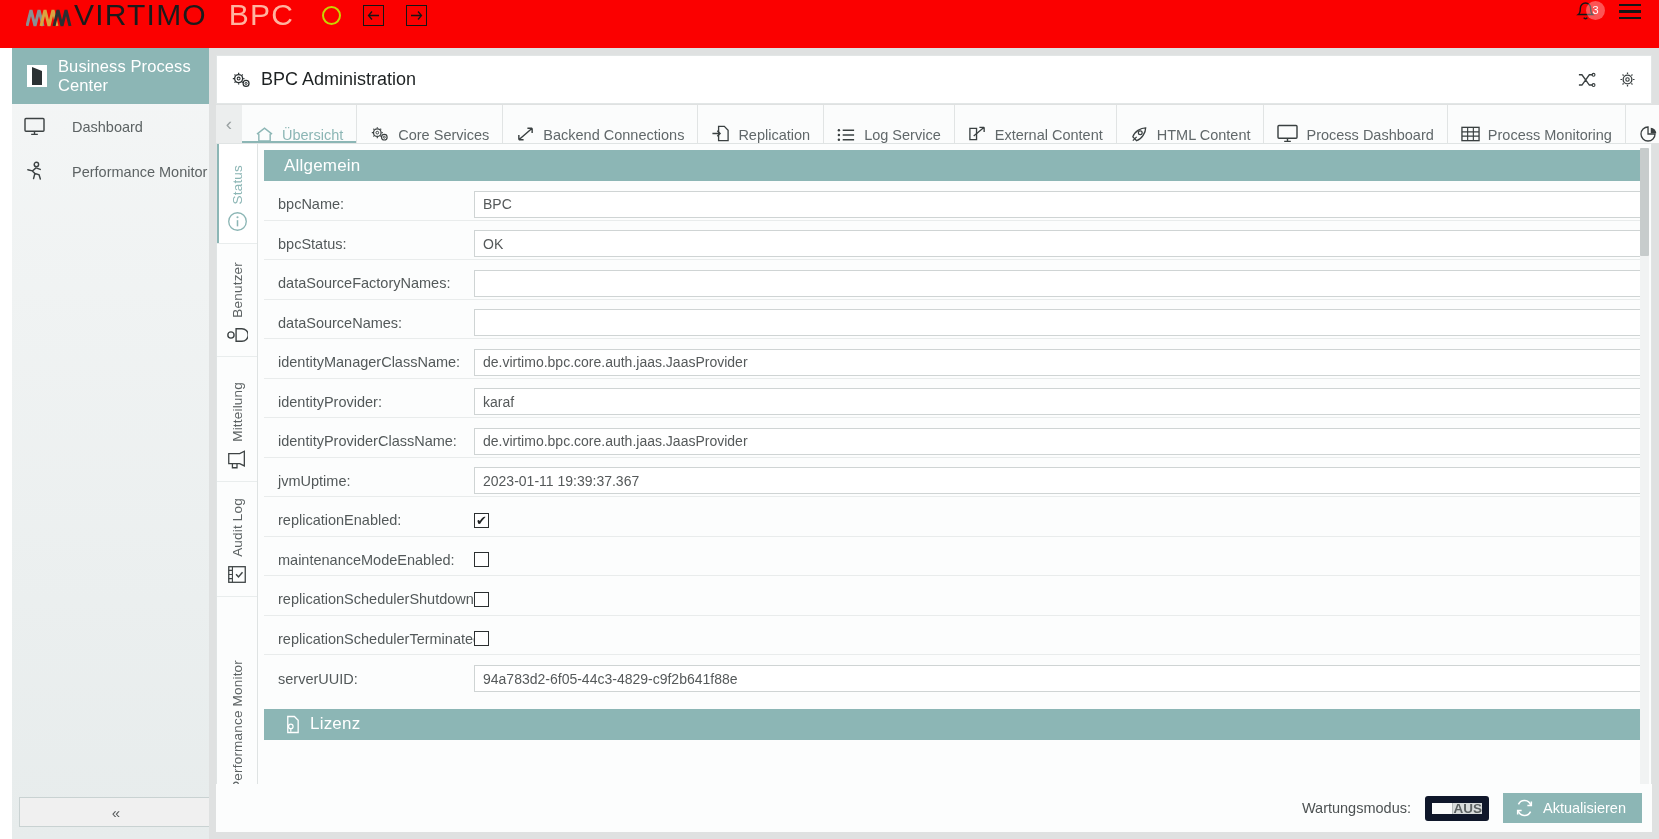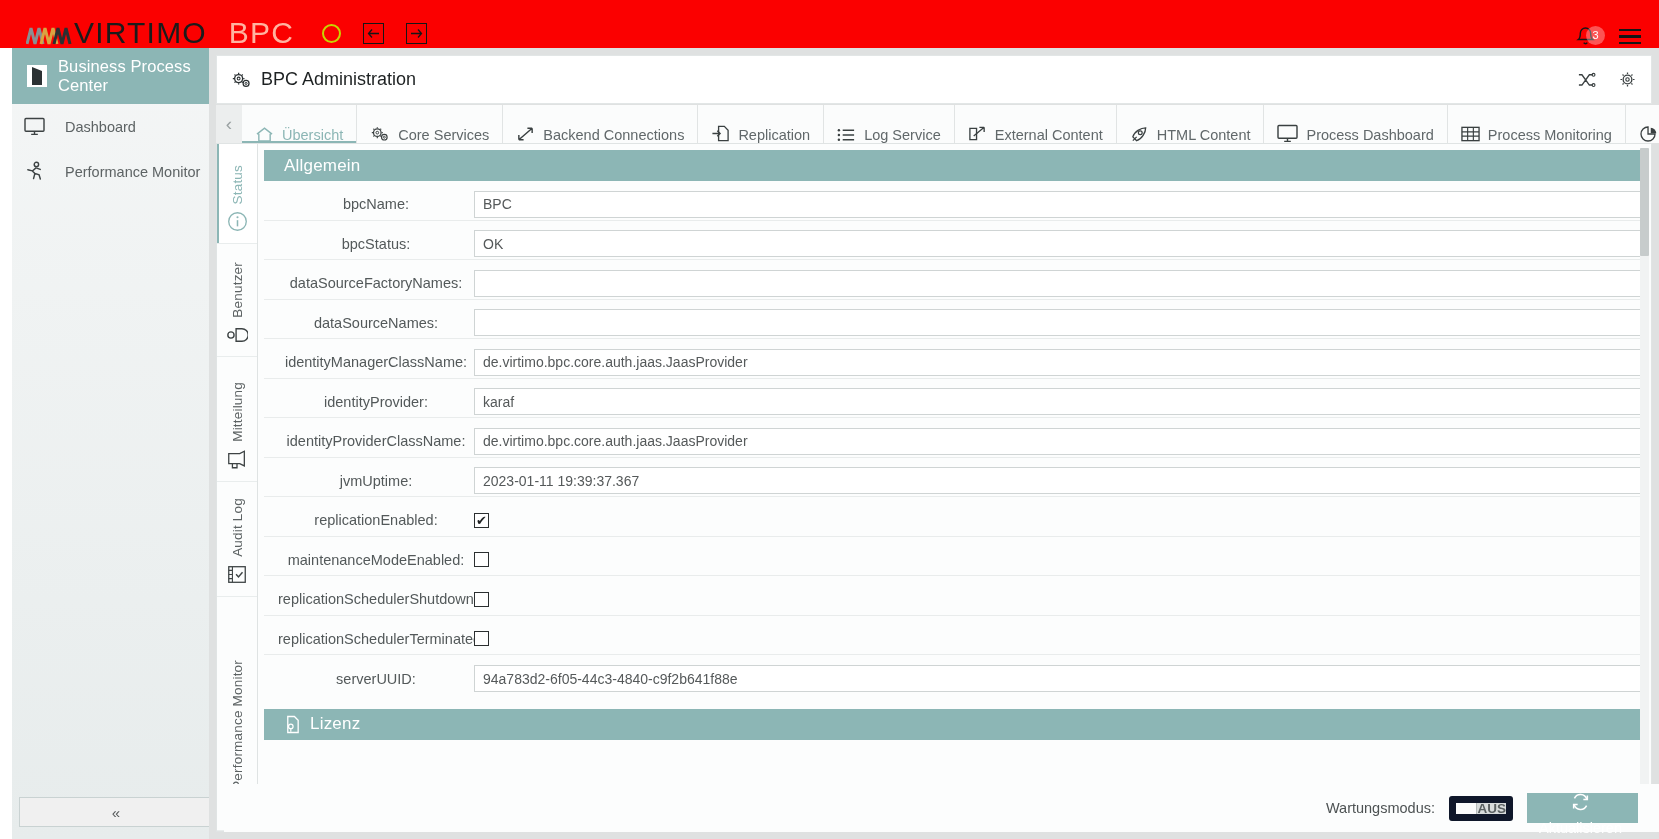--- a/index.html
+++ b/index.html
@@ -8,21 +8,21 @@
     overflow: hidden;
     font-family: "Liberation Sans", sans-serif;
     background: #ffffff;
   }
   body { position: relative; }
 
   
   #topbar {
     position: absolute; left: 0; top: 0; width: 1659px; height: 48px;
     background: #fb0000;
-    display: flex; align-items: flex-end;
+    display: flex; align-items: flex-start;
   }
   #topbar-left { display: flex; align-items: center; padding-left: 26px; gap: 0; }
   .brand-mark { display: flex; align-items: flex-end; height: 26px; margin-right: 2px; }
   .brand-mark svg { display: block; }
   .brand-virtimo {
     font-size: 30px; letter-spacing: 1.2px; color: #1b1b1b;
     font-weight: 400; line-height: 1;
   }
   .brand-bpc {
     font-size: 30px; letter-spacing: 1.2px; color: #ffb3a0;
@@ -55,21 +55,21 @@
     position: absolute; left: 12px; top: 48px; width: 209px; height: 791px;
     background: linear-gradient(180deg,#f4f6f6 0%,#e7ecec 100%);
     border-right: 1px solid #cfd6d6;
   }
   #sidebar-header {
     height: 56px; background: #8cb6b5; display: flex; align-items: center;
     padding-left: 14px; gap: 10px;
   }
   #sidebar-header .sb-title { color: #fff; font-size: 16.5px; letter-spacing: .1px; }
   .sb-item {
-    height: 45px; display: flex; align-items: center; gap: 19px;
+    height: 45px; display: flex; align-items: center; gap: 26px;
     padding-left: 10px; color: #5d6364; font-size: 14.5px;
   }
   .sb-item .sb-ico { width: 24px; height: 22px; display:flex; align-items:center; justify-content:center; color:#3c4243; }
   #sidebar-collapse {
     position: absolute; left: 7px; bottom: 12px; width: 194px; height: 30px;
     background: #f0f0f0; border: 1px solid #c9d2d2;
     display: flex; align-items: center; justify-content: center;
     color: #55595a; font-size: 15px;
   }
 
@@ -146,21 +146,20 @@
   }
   .section-head {
     background: #8cb6b5; color: #fff; height: 31px;
     display: flex; align-items: center; gap: 9px; padding-left: 20px;
     font-size: 17px; letter-spacing: .2px;
   }
   .form-row {
     display: flex; align-items: center; height: 39.5px;
     border-bottom: 1px solid #e9ecec;
     padding: 8px 2px 0 14px;
-    text-align: center;
   }
   .form-row .lbl {
     width: 196px; flex: 0 0 196px; color: #53595a; font-size: 14.5px;
   }
   .form-row .val-input {
     flex: 1 1 auto; height: 27px; border: 1px solid #cfd4d4; background: #fff;
     display: flex; align-items: center; padding: 0 8px;
     color: #55595a; font-size: 14px;
   }
   .form-row .chk {
@@ -176,40 +175,40 @@
     position: absolute; right: 2px; top: 4px; width: 9px; height: 681px;
     background: #f1f3f3;
   }
   #vscroll .thumb {
     position: absolute; left: 0; top: 0; width: 9px; height: 108px;
     background: #c7cccc; border-radius: 1px;
   }
 
   
   #footer {
-    position: absolute; left: 15px; top: 736px; width: 1436px; height: 48px;
+    position: absolute; left: 7px; top: 736px; width: 1436px; height: 48px;
     background: #fcfdfd;
     display: flex; align-items: center; justify-content: flex-end;
-    padding-right: 22px; gap: 14px;
+    padding-right: 10px; gap: 14px;
   }
   #footer .f-label { color: #4d5253; font-size: 14.5px; }
   .toggle {
     width: 64px; height: 25px; border: 7px solid #0f172a; border-radius: 3px;
     background: #d8dcdc; display: flex; align-items: center;
     overflow: hidden;
   }
   .toggle .knob {
     width: 28px; height: 23px; background: #fbfcfc; border-right: 1px solid #b6bcbc;
   }
   .toggle .tg-text {
     flex: 1 1 auto; text-align: center; color: #5b6162; font-size: 13.5px; font-weight: 700;
   }
   .btn-refresh {
     height: 30px; background: #8cb6b5; color: #fff; font-size: 14.5px;
-    display: flex; align-items: center; gap: 9px; padding: 0 16px 0 12px; flex-direction: column;
+    display: flex; align-items: center; gap: 9px; padding: 0 16px 0 12px;
   }
   svg { display: block; }
 </style>
 </head>
 <body>
 
 <div id="topbar">
   <div id="topbar-left">
     <span class="brand-mark">
       <svg width="46" height="22" viewBox="0 0 46 22">
@@ -548,21 +547,21 @@
       </div>
 
       <div class="form-row">
         <span class="lbl">replicationSchedulerTerminated:</span>
         <span class="chk"></span>
         <span class="gapfill"></span>
       </div>
 
       <div class="form-row" style="border-bottom:none;">
         <span class="lbl">serverUUID:</span>
-        <span class="val-input">94a783d2-6f05-44c3-4840-c9f2b641f88e</span>
+        <span class="val-input">94a783d2-6f05-44c3-4829-c9f2b641f88e</span>
       </div>
 
       <div class="row-spacer"></div>
 
       <div class="section-head">
         <span>
           <svg width="17" height="19" viewBox="0 0 18 20">
             <path d="M4 1.5h7l4 4v13H4z" fill="none" stroke="#fff" stroke-width="1.4"></path>
             <circle cx="7.2" cy="12" r="2.4" fill="none" stroke="#fff" stroke-width="1.3"></circle>
             <path d="M7.2 14.4v3.4" stroke="#fff" stroke-width="1.3"></path>

